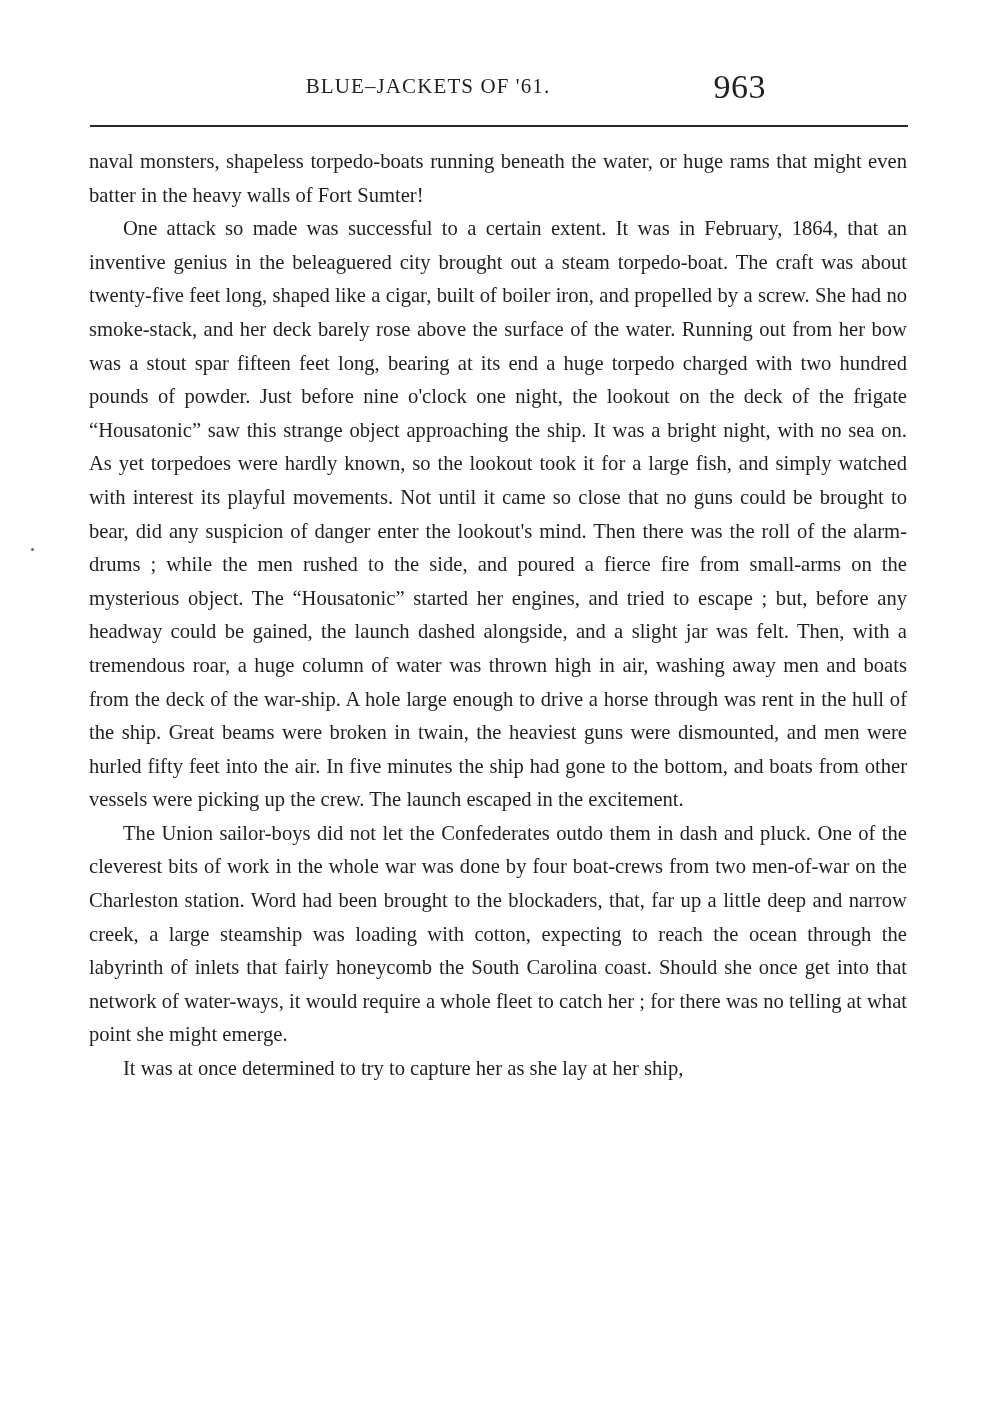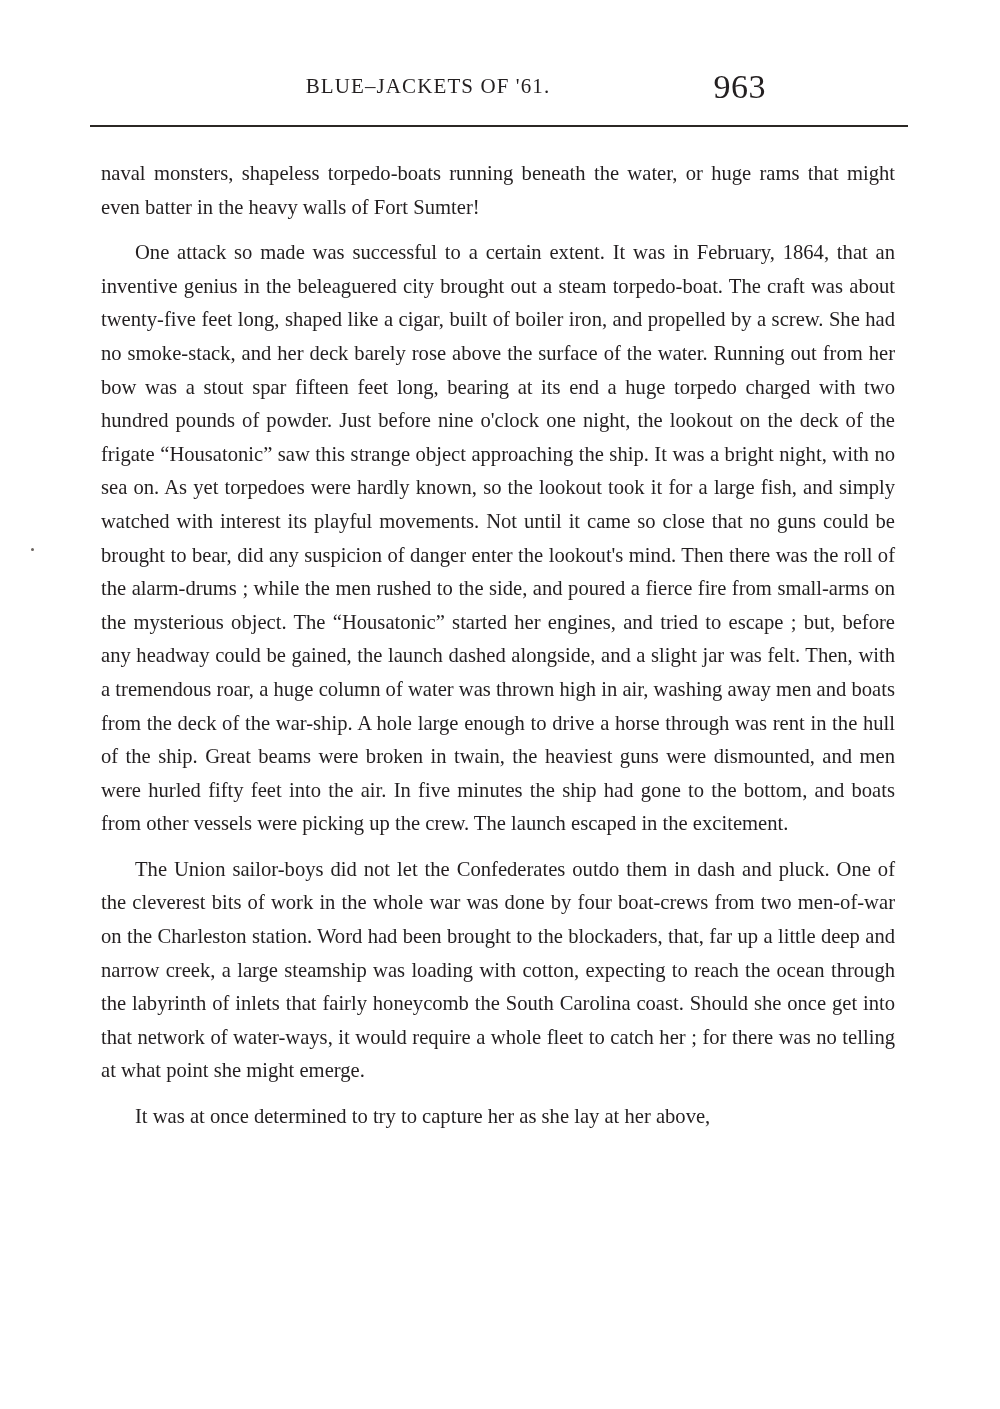--- a/index.html
+++ b/index.html
@@ -62,21 +62,21 @@
     top: 145px;
     left: 89px;
     width: 818px;
     font-size: 20.6px;
     line-height: 33.6px;
     text-align: justify;
     text-justify: inter-word;
     color: #231f20;
   }
   .body-text p {
-    margin: 12px;
+    margin: 0;
     text-indent: 0;
   }
   .body-text p.indent {
     text-indent: 34px;
   }
   .speck {
     position: absolute;
     left: 31px;
     top: 548px;
     width: 3px;
@@ -94,18 +94,18 @@
     <div class="running-title">BLUE–JACKETS OF '61.</div>
     <div class="page-number">963</div>
   </div>
 
   <div class="rule"></div>
 
   <div class="body-text">
     <p>naval monsters, shapeless torpedo-boats running beneath the water, or huge rams that might even batter in the heavy walls of Fort Sumter!</p>
     <p class="indent">One attack so made was successful to a certain extent. It was in February, 1864, that an inventive genius in the beleaguered city brought out a steam torpedo-boat. The craft was about twenty-five feet long, shaped like a cigar, built of boiler iron, and propelled by a screw. She had no smoke-stack, and her deck barely rose above the surface of the water. Running out from her bow was a stout spar fifteen feet long, bearing at its end a huge torpedo charged with two hundred pounds of powder. Just before nine o'clock one night, the lookout on the deck of the frigate “Housatonic” saw this strange object approaching the ship. It was a bright night, with no sea on. As yet torpedoes were hardly known, so the lookout took it for a large fish, and simply watched with interest its playful movements. Not until it came so close that no guns could be brought to bear, did any suspicion of danger enter the lookout's mind. Then there was the roll of the alarm-drums ; while the men rushed to the side, and poured a fierce fire from small-arms on the mysterious object. The “Housatonic” started her engines, and tried to escape ; but, before any headway could be gained, the launch dashed alongside, and a slight jar was felt. Then, with a tremendous roar, a huge column of water was thrown high in air, washing away men and boats from the deck of the war-ship. A hole large enough to drive a horse through was rent in the hull of the ship. Great beams were broken in twain, the heaviest guns were dismounted, and men were hurled fifty feet into the air. In five minutes the ship had gone to the bottom, and boats from other vessels were picking up the crew. The launch escaped in the excitement.</p>
     <p class="indent">The Union sailor-boys did not let the Confederates outdo them in dash and pluck. One of the cleverest bits of work in the whole war was done by four boat-crews from two men-of-war on the Charleston station. Word had been brought to the blockaders, that, far up a little deep and narrow creek, a large steamship was loading with cotton, expecting to reach the ocean through the labyrinth of inlets that fairly honeycomb the South Carolina coast. Should she once get into that network of water-ways, it would require a whole fleet to catch her ; for there was no telling at what point she might emerge.</p>
-    <p class="indent">It was at once determined to try to capture her as she lay at her above,</p>
+    <p class="indent">It was at once determined to try to capture her as she lay at her ship,</p>
   </div>
 
   <div class="speck"></div>
 
 </div>
 
 </body></html>

